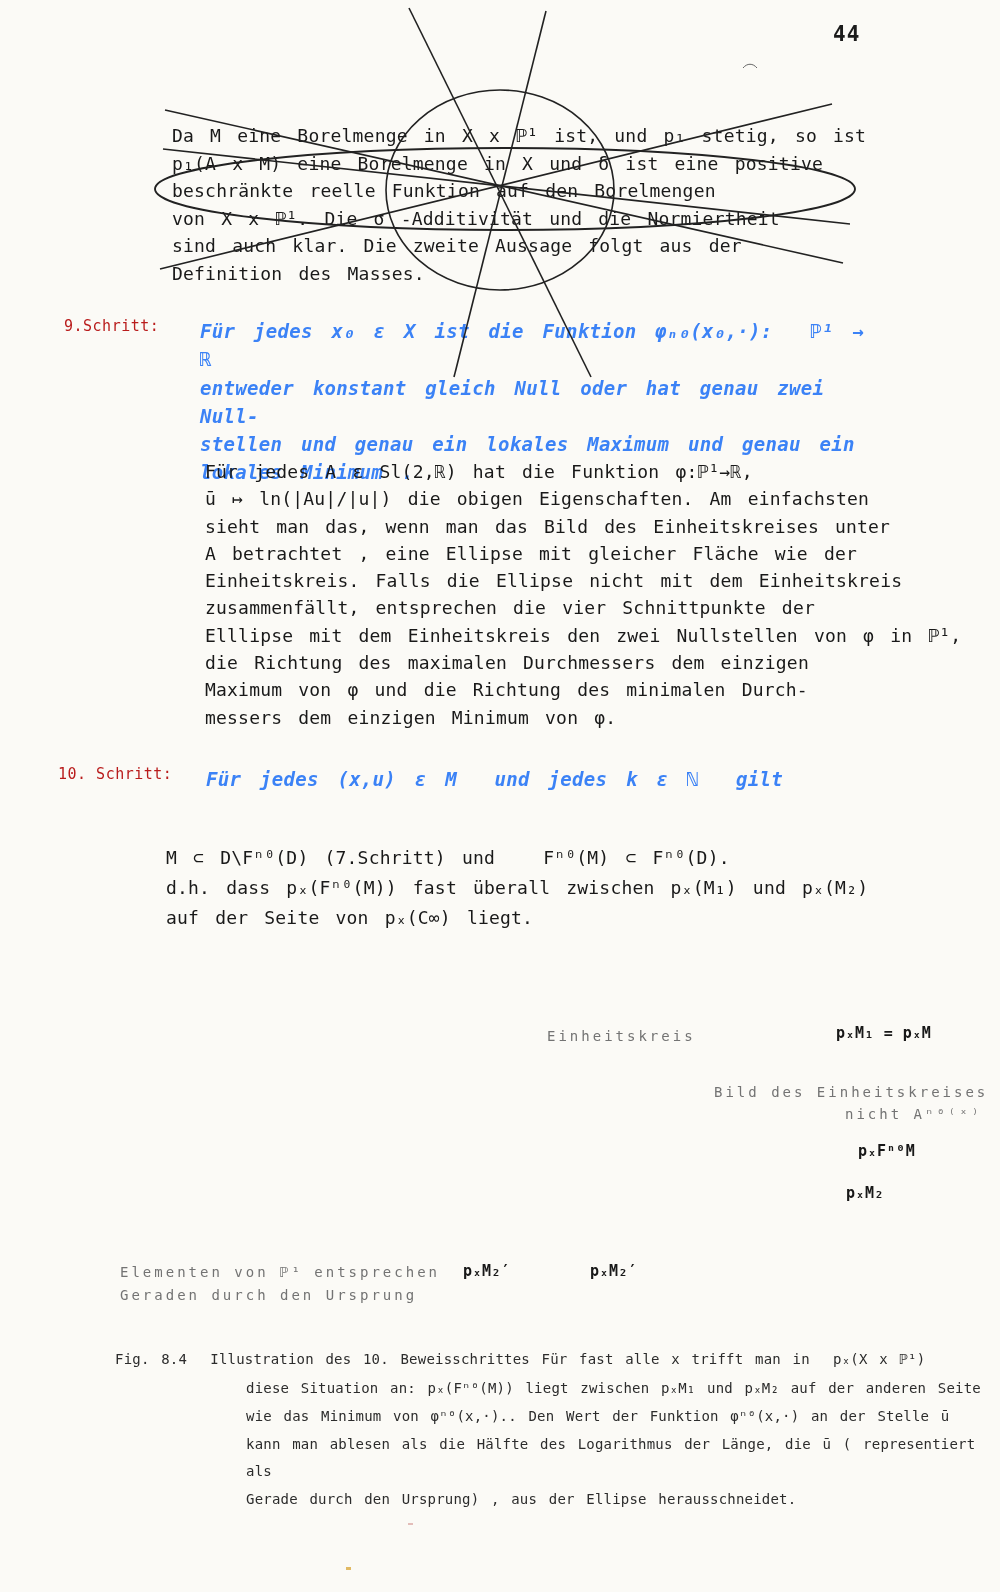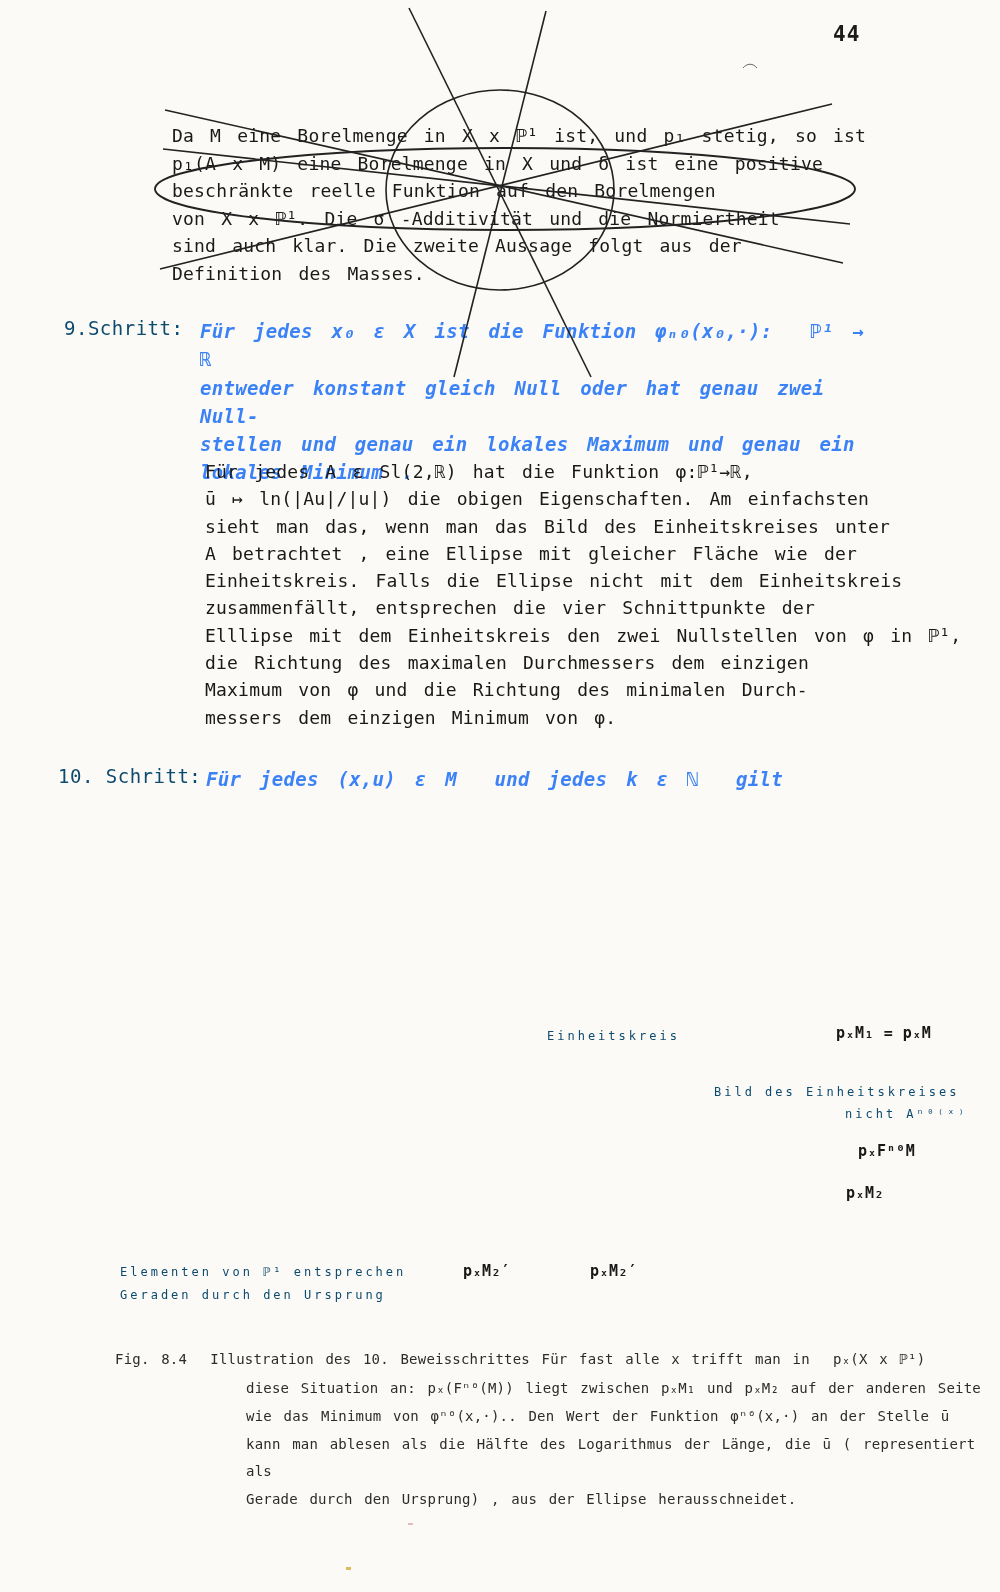--- a/index.html
+++ b/index.html
@@ -7,23 +7,23 @@
   .page {
     position:relative; width:1000px; height:1592px;
     background:#fbfaf6; overflow:hidden; margin:0 auto;
     font-family:"DejaVu Sans Mono","DejaVu Sans",monospace;
     color:#1b1b1b;
   }
   .abs { position:absolute; white-space:pre-wrap; }
   .pagenum { font-weight:bold; font-size:21px; letter-spacing:1px; }
   .body-par { font-size:18px; line-height:27.5px; word-spacing:5px; letter-spacing:0.2px; color:#191919; }
   .body-par3 { line-height:30px; }
-  .step-label { font-size:19px; letter-spacing:0.5px; color:#0c4a6e; }
+  .step-label { font-size:15px; letter-spacing:0.5px; color:#b91c1c; }
   .claim { font-size:19px; line-height:28.3px; font-weight:700; font-style:italic; word-spacing:7px; letter-spacing:0.3px; color:#3b82f6; }
-  .plotter { font-size:12px; letter-spacing:3px; color:#0c4a6e; line-height:20px; }
+  .plotter { font-size:14px; letter-spacing:3px; color:#737373; line-height:20px; }
   .figlabel { font-size:15px; font-weight:700; letter-spacing:0.5px; color:#181818; font-family:"DejaVu Sans Mono","DejaVu Sans",monospace; }
   .caption { font-size:14px; line-height:27.8px; word-spacing:3px; letter-spacing:0.2px; color:#2c2c2c; }
   svg.figure { position:absolute; left:0; top:938; }
   .speck1 { position:absolute; left:408px; top:1523px; width:5px; height:2px; background:#d9a2a0; opacity:.7; }
   .speck2 { position:absolute; left:346px; top:1567px; width:5px; height:3px; background:#dba93f; opacity:.8; }
 </style>
 </head>
 <body>
 
 <div class="page">
@@ -50,20 +50,23 @@
 Einheitskreis. Falls die Ellipse nicht mit dem Einheitskreis
 zusammenfällt, entsprechen die vier Schnittpunkte der
 Elllipse mit dem Einheitskreis den zwei Nullstellen von φ in ℙ¹,
 die Richtung des maximalen Durchmessers dem einzigen
 Maximum von φ und die Richtung des minimalen Durch-
 messers dem einzigen Minimum von φ.</div>
 
   <div class="abs step-label" style="left:58px; top:765px;">10. Schritt:</div>
   <div class="abs claim" style="left:206px; top:765px;">Für jedes (x,u) ε M  und jedes k ε ℕ  gilt</div>
 
+  <div class="abs body-par body-par3" style="left:166px; top:843px; width:780px;">M ⊂ D\Fⁿ⁰(D) (7.Schritt) und   Fⁿ⁰(M) ⊂ Fⁿ⁰(D).
+d.h. dass pₓ(Fⁿ⁰(M)) fast überall zwischen pₓ(M₁) und pₓ(M₂)
+auf der Seite von pₓ(C∞) liegt.</div>
 
   <svg class="figure" width="1000" height="395" viewBox="0 0 1000 395">
     <g fill="none" stroke="#222222" stroke-width="1.6">
       <ellipse cx="500" cy="190" rx="114" ry="100"></ellipse>
       <ellipse cx="505" cy="189" rx="350" ry="41" stroke-width="1.9"></ellipse>
       <line x1="160" y1="269" x2="832" y2="104"></line>
       <line x1="163" y1="149" x2="850" y2="224"></line>
       <line x1="165" y1="110" x2="843" y2="263"></line>
       <line x1="409" y1="8" x2="591" y2="377"></line>
       <line x1="546" y1="11" x2="454" y2="377"></line>

